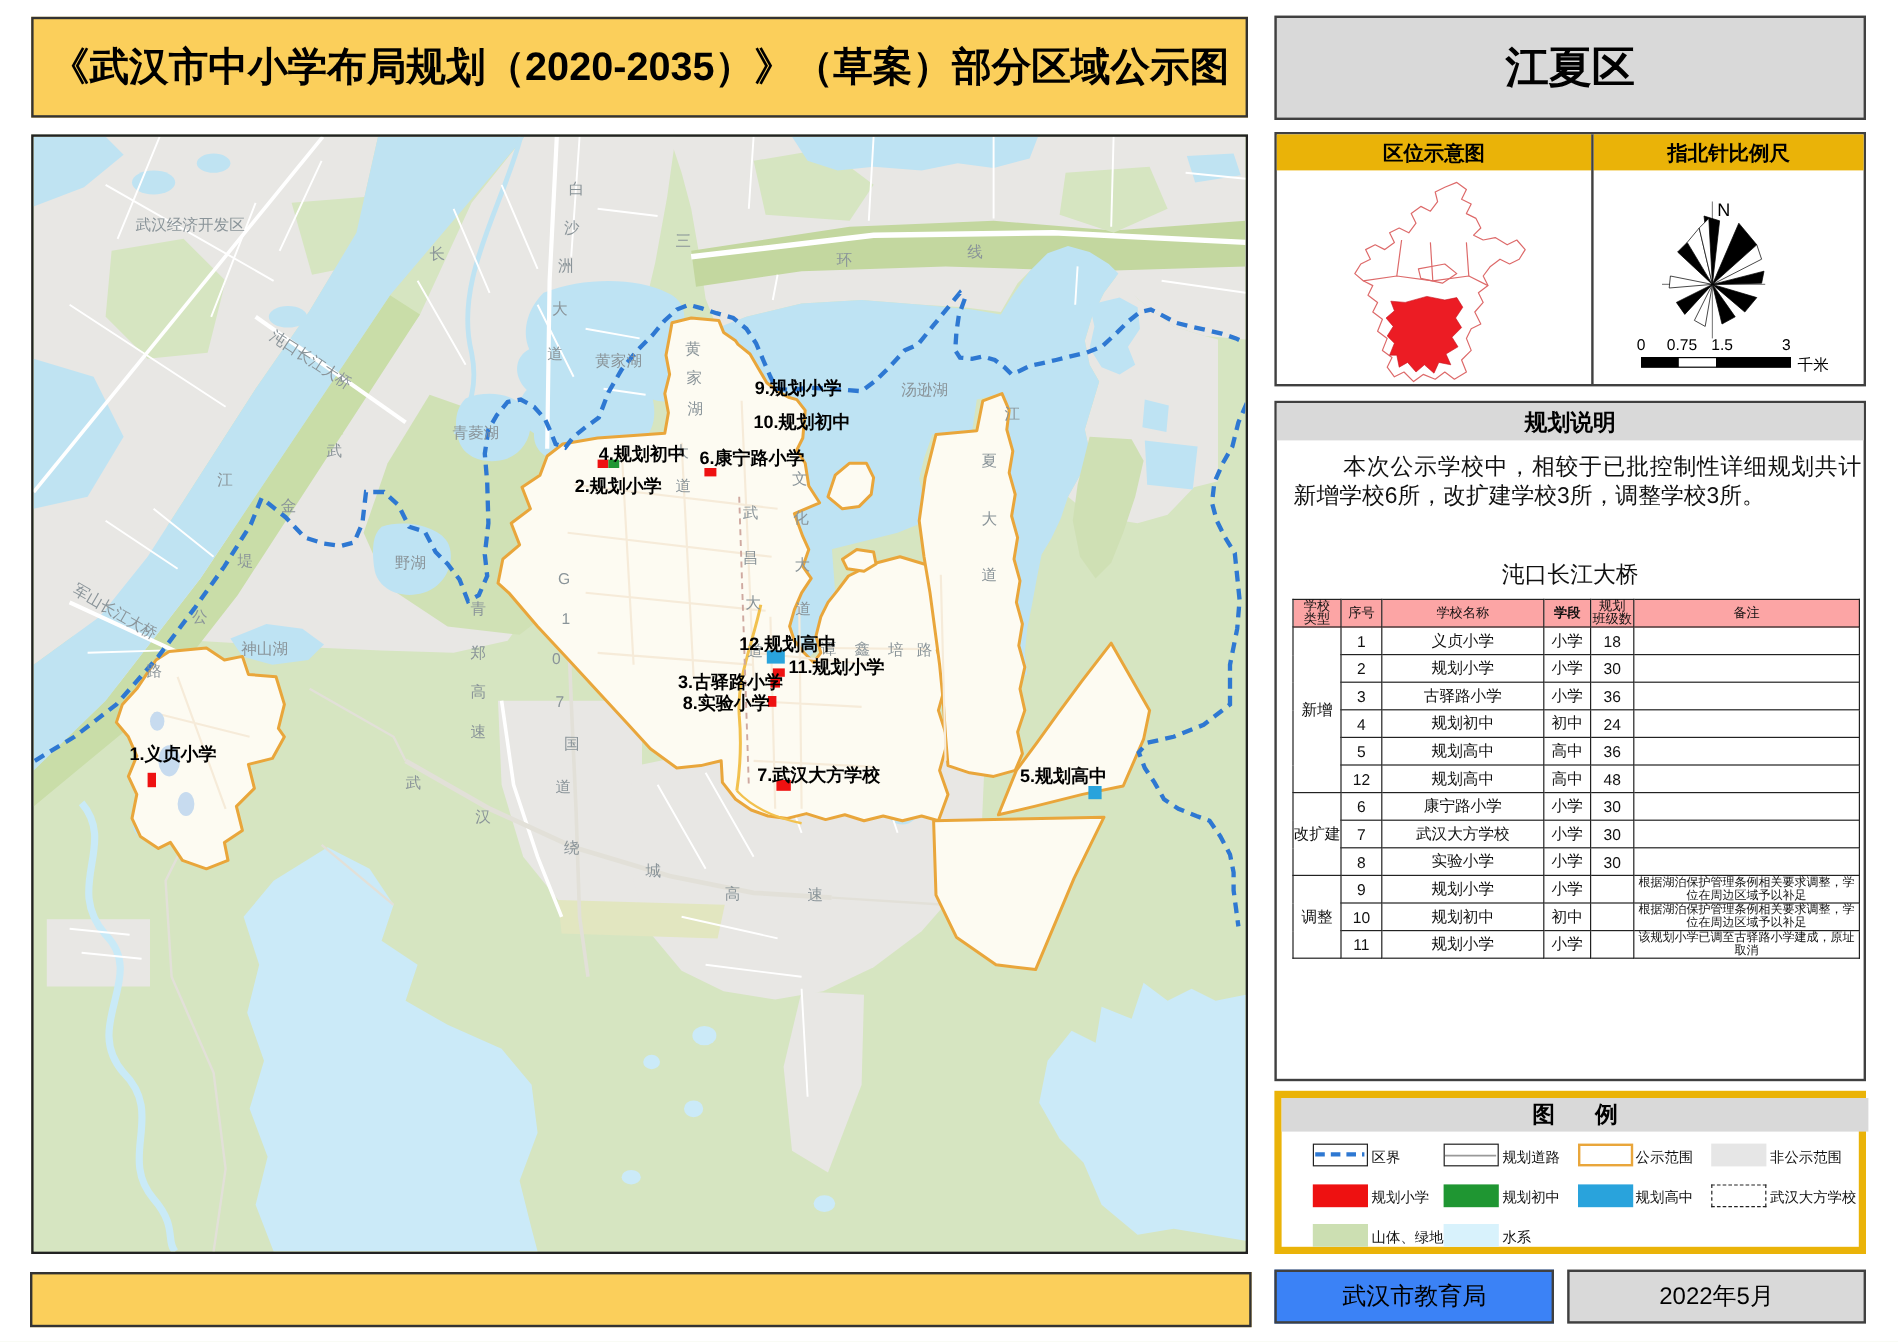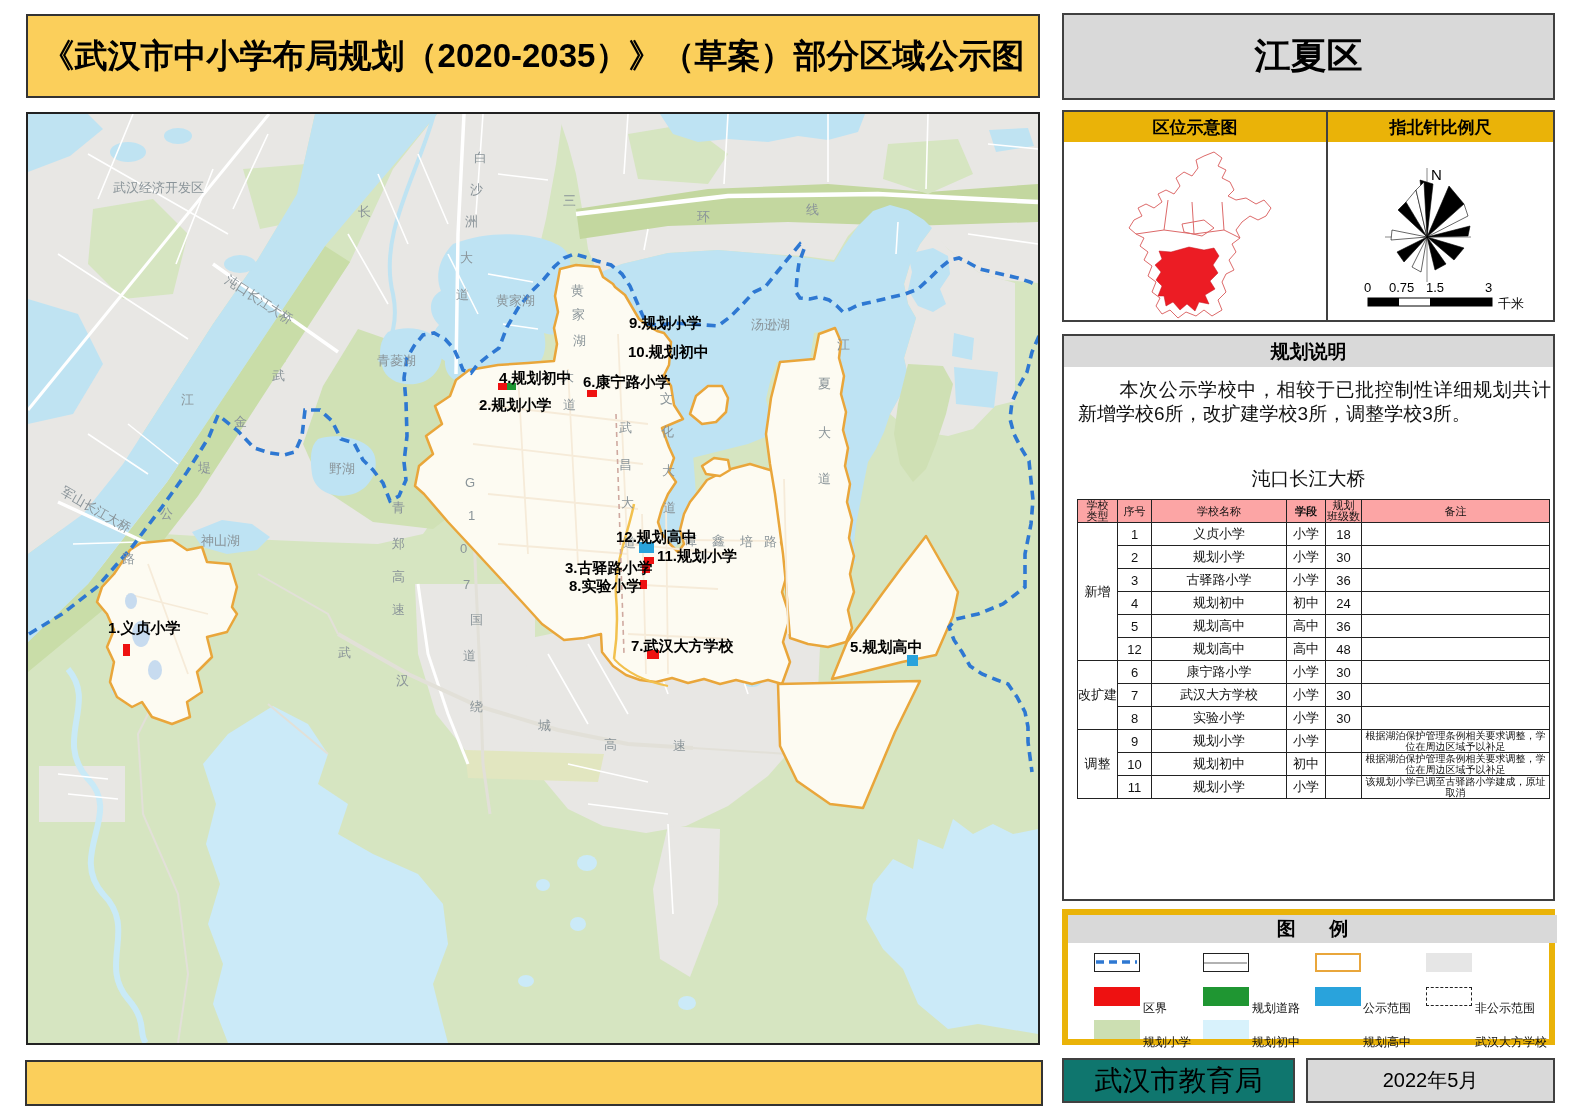--- a/index.html
+++ b/index.html
@@ -26,24 +26,24 @@
   text-align:justify; }
 #sec3 .tbltitle { position:absolute; left:0; top:130px; width:100%; text-align:center; font-size:19px; color:#111; }
 table { border-collapse:collapse; position:absolute; left:13px; top:163px; }
 td { border:1px solid #222; text-align:center; vertical-align:middle; font-size:13px; color:#111; padding:0; white-space:nowrap; }
 td.hdr { background:#fca5a5; font-size:11px; font-weight:normal; height:23px; line-height:11px; }
 td.rw { height:23px; }
 td.note { font-size:10px; line-height:11px; padding:0 2px; white-space:normal; }
 #legend { left:1062px; top:909px; width:493px; height:136px; border:6px solid #eab308; background:#fff; }
 #legend .hd { position:absolute; left:0; top:0; width:489px; height:28px; background:#D9D9D9; font-weight:bold; font-size:19px;
   display:flex; align-items:center; justify-content:center; letter-spacing:14px; text-indent:14px; }
-.litem { position:absolute; font-size:12px; color:#111; white-space:nowrap;margin-top:44px; }
+.litem { position:absolute; font-size:12px; color:#111; white-space:nowrap; }
 .sw { position:absolute; width:46px; height:19px; }
-#foot1 { left:1062px; top:1058px; width:233px; height:45px; background:#0f766e; border:2px solid #404040;
-  display:flex; align-items:center; justify-content:center; font-size:28px;font-family:Liberation Serif, serif; }
+#foot1 { left:1062px; top:1058px; width:233px; height:45px; background:#3b82f6; border:2px solid #404040;
+  display:flex; align-items:center; justify-content:center; font-size:20px;font-family:Liberation Serif, serif; }
 #foot2 { left:1306px; top:1058px; width:249px; height:45px; background:#D9D9D9; border:2px solid #404040;
   display:flex; align-items:center; justify-content:center; font-size:20px; }
 </style>
 </head>
 <body>
 <div id="titlebar" class="abs">《武汉市中小学布局规划（2020-2035）》（草案）部分区域公示图</div>
 
 <div id="mapbox" class="abs">
 <svg width="1010" height="929" viewBox="0 0 1010 929">
 <rect x="0" y="0" width="1010" height="929" fill="#D6E5C1"></rect>

